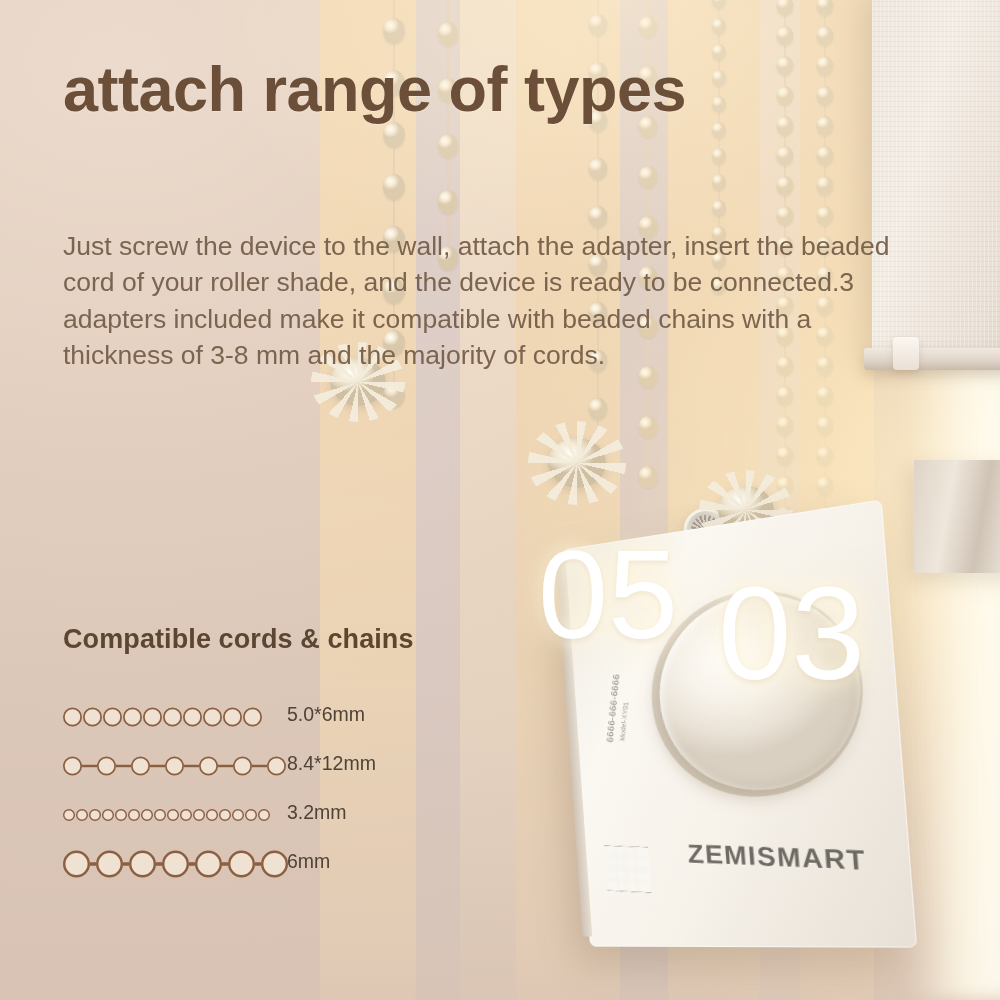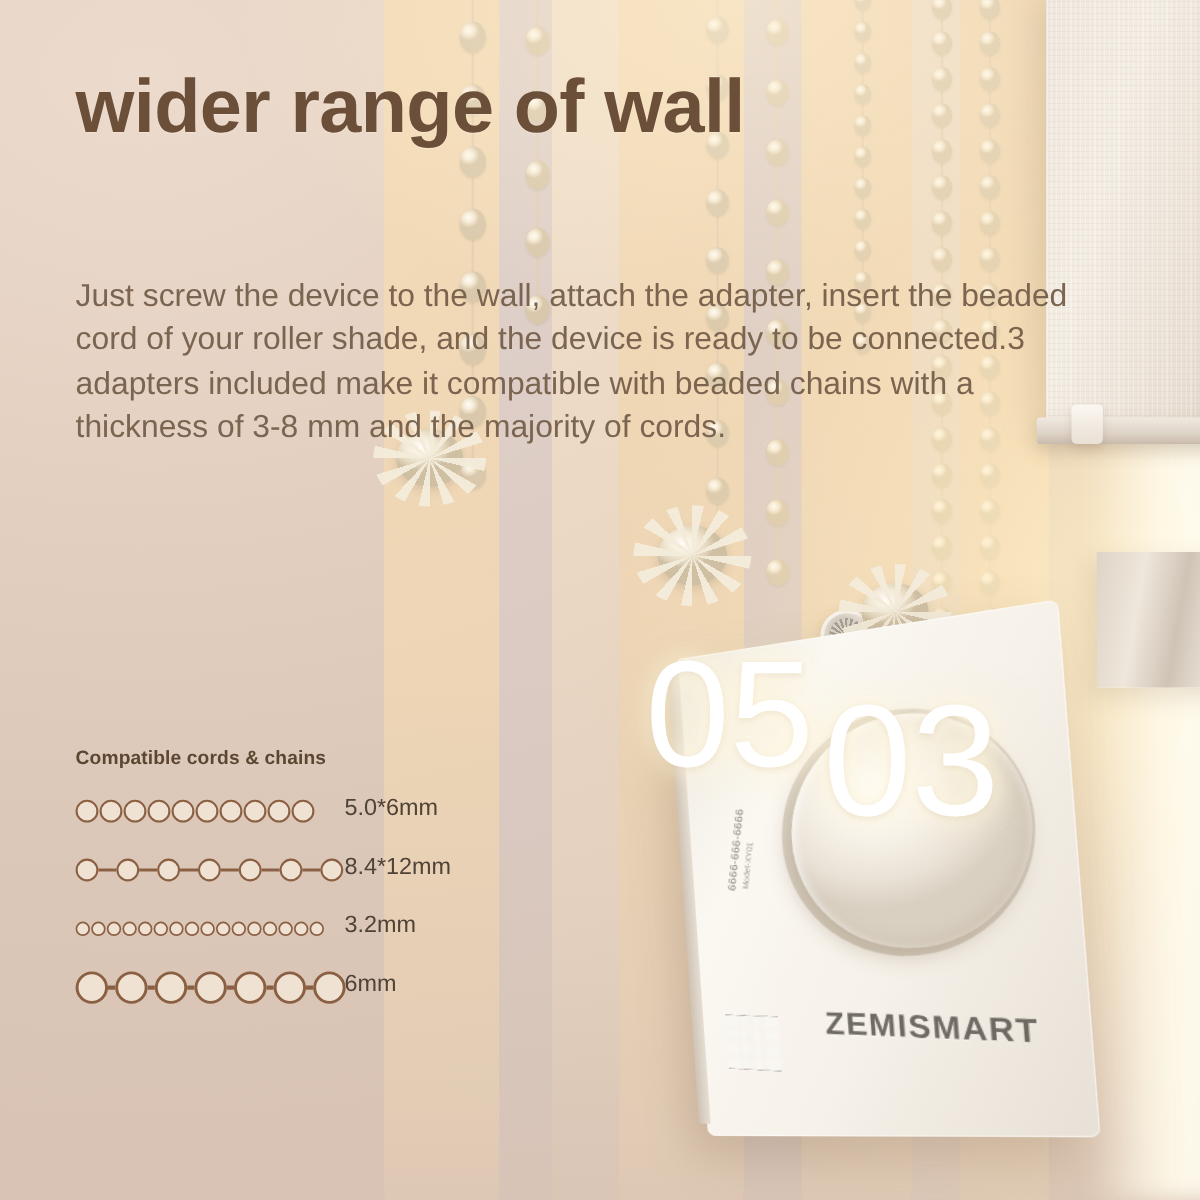--- a/index.html
+++ b/index.html
@@ -180,39 +180,39 @@
     color:#ffffff;
     font-weight:400;
     line-height:1;
     text-shadow:
       0 0 18px rgba(255,248,222,.95),
       0 0 42px rgba(255,240,200,.8),
       0 2px 5px rgba(160,130,95,.28);
   }
   #step-01 { left:325px; top:452px; font-size:118px; }
   #step-02 { left:538px; top:532px; font-size:126px; }
-  #step-03 { left:686px; top:568px; font-size:132px;text-align:right; }
+  #step-03 { left:718px; top:568px; font-size:132px;text-align:right; }
 
   
   .headline {
     position:absolute; left:63px; top:53px;
     font-size:63px; font-weight:700; line-height:1.17;
     color:#6b4f39; letter-spacing:-0.5px;
     text-shadow:0 1px 1px rgba(255,250,242,.35);
   }
   .subcopy {
     position:absolute; left:63px; top:228px; width:860px;
     font-size:26.5px; line-height:1.37; font-weight:400;
     color:#7b6550;
   }
 
   .legend { position:absolute; left:63px; top:624px; width:360px; }
   .legend-title {
-    font-size:16px; font-weight:700; color:#5c4632;
-    letter-spacing:.1px; margin-bottom:12px;
+    font-size:27px; font-weight:700; color:#5c4632;
+    letter-spacing:.1px; margin-bottom:40px;
   }
   .legend-row {
     display:flex; align-items:center; height:39px; margin-bottom:10px;
   }
   .legend-art { width:212px; height:30px; flex:0 0 212px; position:relative; }
   .legend-art svg { display:block; overflow:visible; }
   .legend-label {
     font-size:19.5px; color:#4f4237; padding-left:12px; white-space:nowrap;
   }
 </style>
@@ -368,21 +368,21 @@
     <div class="qr"></div>
     <div class="dev-serial">6666-666-6666</div>
     <div class="dev-serial2">Model-XY01</div>
     <div class="dev-brand">ZEMISMART</div>
   </div>
 
   <div class="step" id="step-02">05</div>
   <div class="step" id="step-03">03</div>
 
   <div class="headline">
-    <div>wider range of wall</div>
+    <div>attach range of types</div>
   </div>
   <div class="subcopy">Just screw the device to the wall, attach the adapter, insert the beaded cord of your roller shade, and the device is ready to be connected.3 adapters included make it compatible with beaded chains with a thickness of 3-8 mm and the majority of cords.</div>
 
   <div class="legend">
     <div class="legend-title">Compatible cords &amp; chains</div>
     <div id="legend-rows">
         <div class="legend-row">
           <div class="legend-art">
             <svg width="212" height="34" viewBox="0 0 212 34">
               <ellipse cx="9.5" cy="17" rx="8.645" ry="8.645" fill="#f0e2d2" stroke="#8a5f42" stroke-width="1.71"></ellipse>

